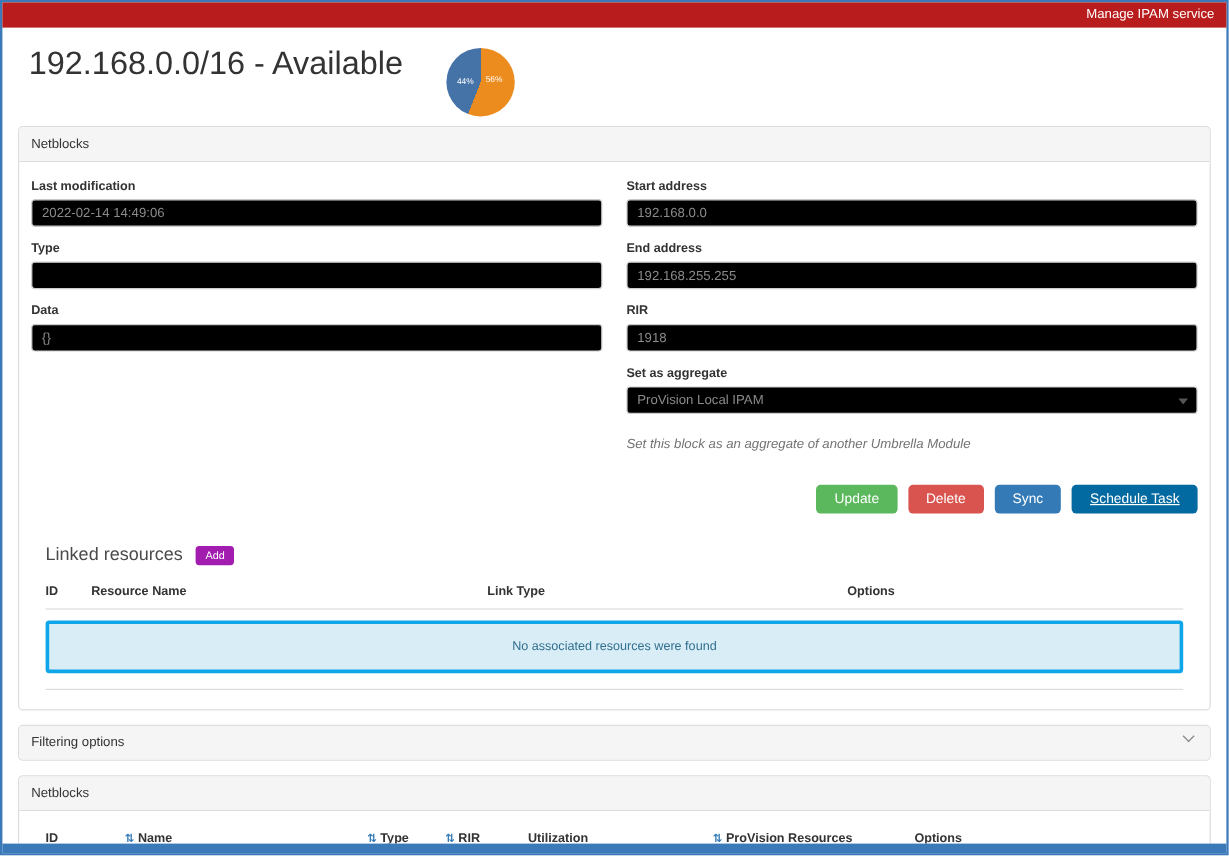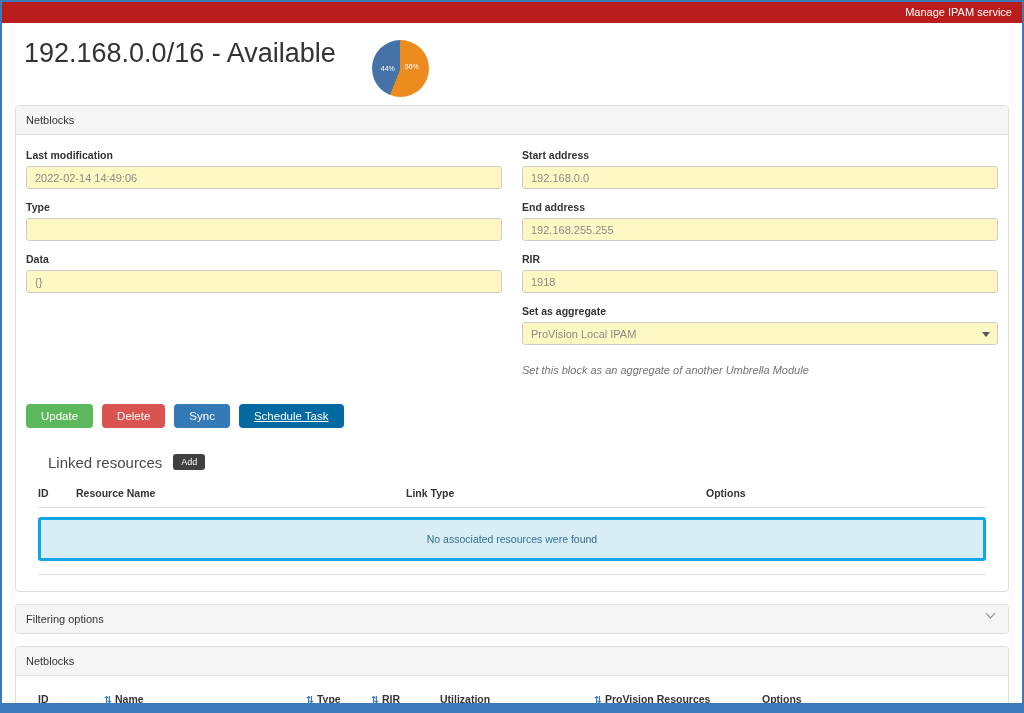--- a/index.html
+++ b/index.html
@@ -44,40 +44,40 @@
   }
   .panel-heading.only { border-bottom: none; border-radius: 3px; display: flex; justify-content: space-between; cursor: pointer; }
   .panel-body { padding: 14px 10px 12px; }
 
   
   .form-grid { display: grid; grid-template-columns: 1fr 1fr; column-gap: 20px; align-items: start; }
   .form-group { margin-bottom: 12px; }
   .form-group label { display: block; font-size: 10.5px; font-weight: bold; color: #333; margin-bottom: 5px; }
   .form-control {
     width: 100%; height: 23px; border: 1px solid #ccc; border-radius: 3px;
-    padding: 3px 8px; font-size: 11px; color: #8a8a8a; background: #fef9c3;
+    padding: 3px 8px; font-size: 11px; color: #8a8a8a; background: #000000;
     font-family: "Liberation Sans", sans-serif;
   }
   .select-wrap { position: relative; }
   .select-wrap select { appearance: none; -webkit-appearance: none; color: #8a8a8a; padding-right: 20px; }
   .select-caret {
     position: absolute; right: 8px; top: 10px; width: 0; height: 0;
     border-left: 4px solid transparent; border-right: 4px solid transparent; border-top: 5px solid #555;
     pointer-events: none;
   }
   .help-text { font-size: 11px; color: #737373; margin-top: 19px; font-style: italic; }
 
-  .btn-row { display: flex; gap: 9px; margin-top: 16px; }
+  .btn-row { display: flex; justify-content: flex-end; gap: 9px; margin-top: 16px; }
   .btn {
     border: none; border-radius: 4px; color: #fff; font-size: 11.5px;
     padding: 6px 15px; cursor: pointer; font-family: "Liberation Sans", sans-serif;
   }
 
   
-  .linked-head { display: flex; align-items: flex-start; gap: 11px; margin: 26px 0 0 22px; }
+  .linked-head { display: flex; align-items: flex-end; gap: 11px; margin: 26px 0 0 12px; }
   .linked-title { font-size: 15px; font-weight: 400; color: #4a4a4a; }
   .btn-add { border: none; border-radius: 3px; color: #fff; font-size: 9px; padding: 3px 8px; cursor: pointer; font-family: "Liberation Sans", sans-serif; }
   .lr-table { margin: 16px 12px 4px; border-bottom: 1px solid #ddd; padding-bottom: 13px; }
   .lr-header { display: grid; grid-template-columns: 38px 330px 300px 1fr; font-size: 10.5px; font-weight: bold; color: #333; padding-bottom: 8px; border-bottom: 1px solid #ddd; }
   .alert-info {
     margin-top: 9px; background: #d9edf7; border: 3px solid #0ea5e9; color: #31708f;
     text-align: center; padding: 13px; font-size: 10.5px; border-radius: 3px;
   }
 
   
@@ -165,21 +165,21 @@
 
           <div class="btn-row">
             <button class="btn" style="background: rgb(92, 184, 92);">Update</button>
             <button class="btn" style="background: rgb(217, 83, 79);">Delete</button>
             <button class="btn" style="background: rgb(51, 122, 183);">Sync</button>
             <button class="btn" style="background: #0369a1; text-decoration: underline;">Schedule Task</button>
           </div>
 
           <div class="linked-head">
             <span class="linked-title">Linked resources</span>
-            <button class="btn-add" style="background: #404040;">Add</button>
+            <button class="btn-add" style="background: #a21caf;">Add</button>
           </div>
           <div class="lr-table">
             <div class="lr-header">
               <span>ID</span>
               <span>Resource Name</span>
               <span>Link Type</span>
               <span>Options</span>
             </div>
             <div class="alert-info">No associated resources were found</div>
           </div>

